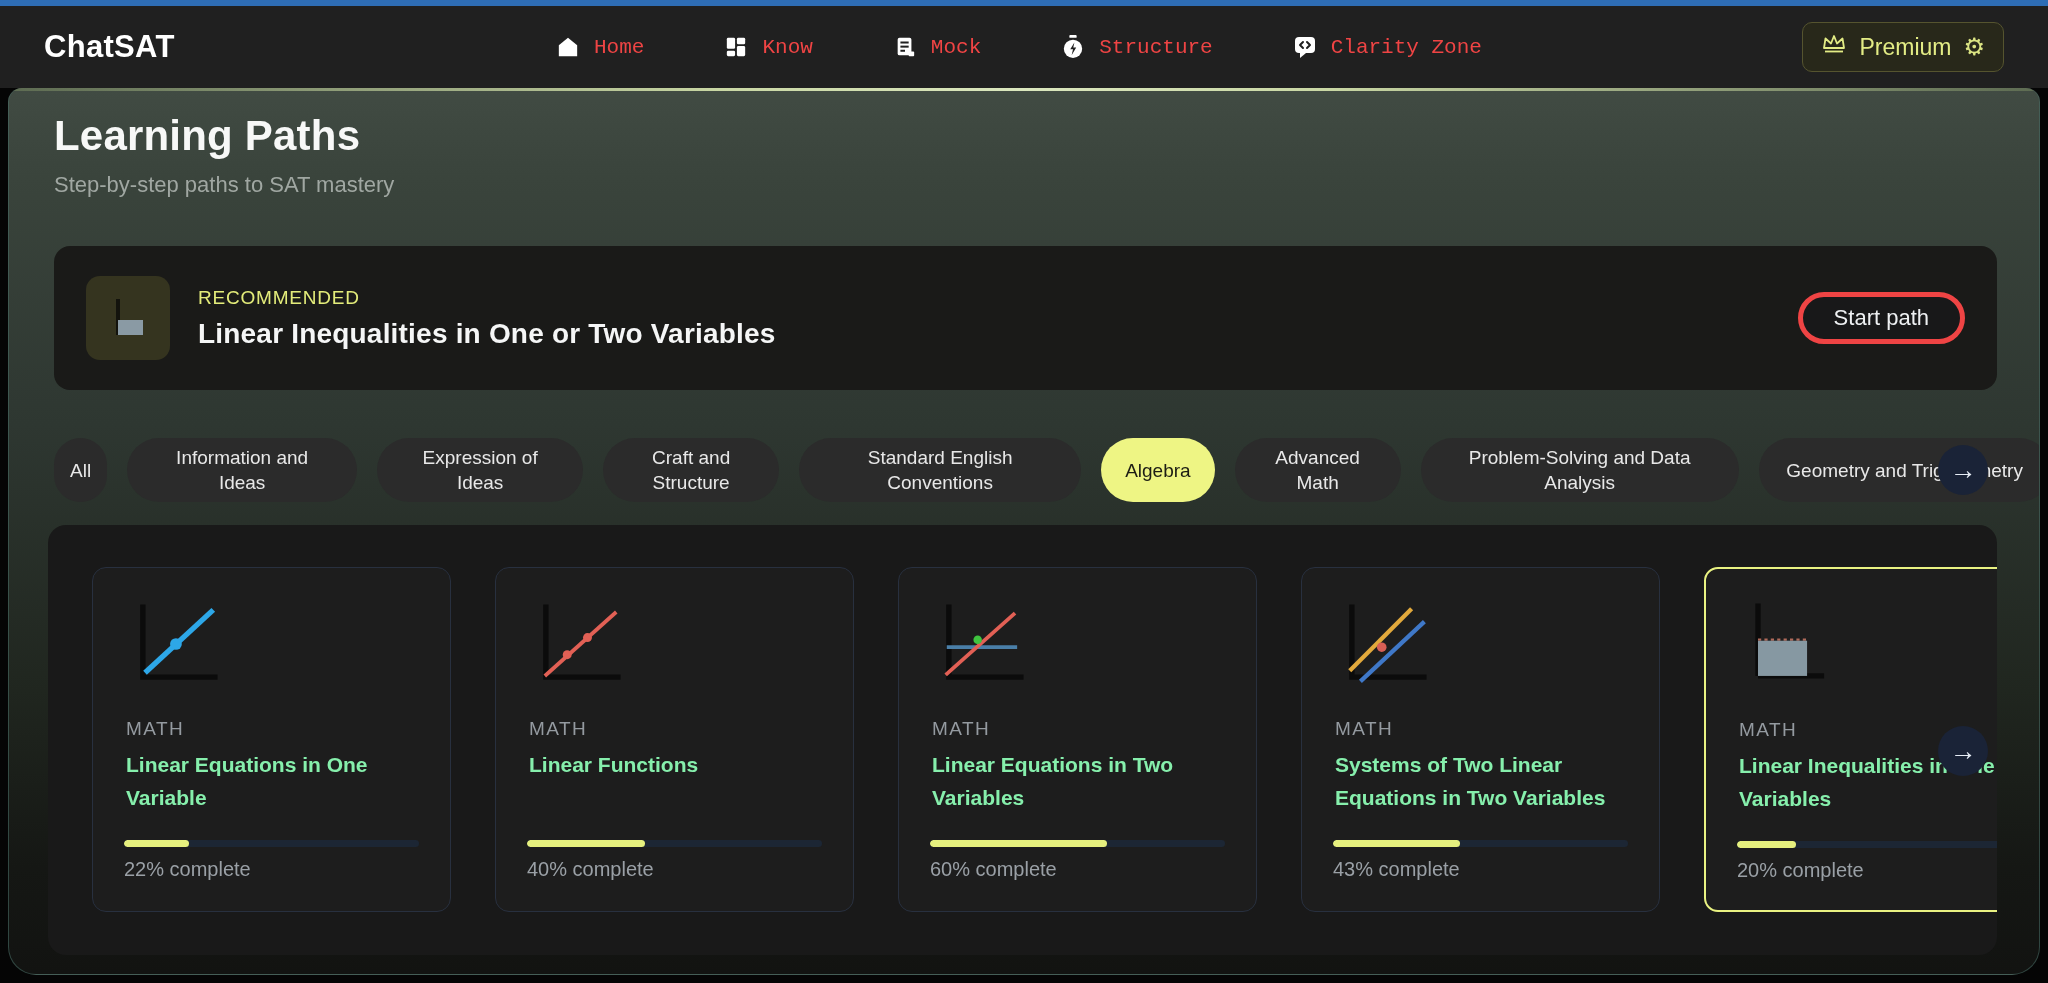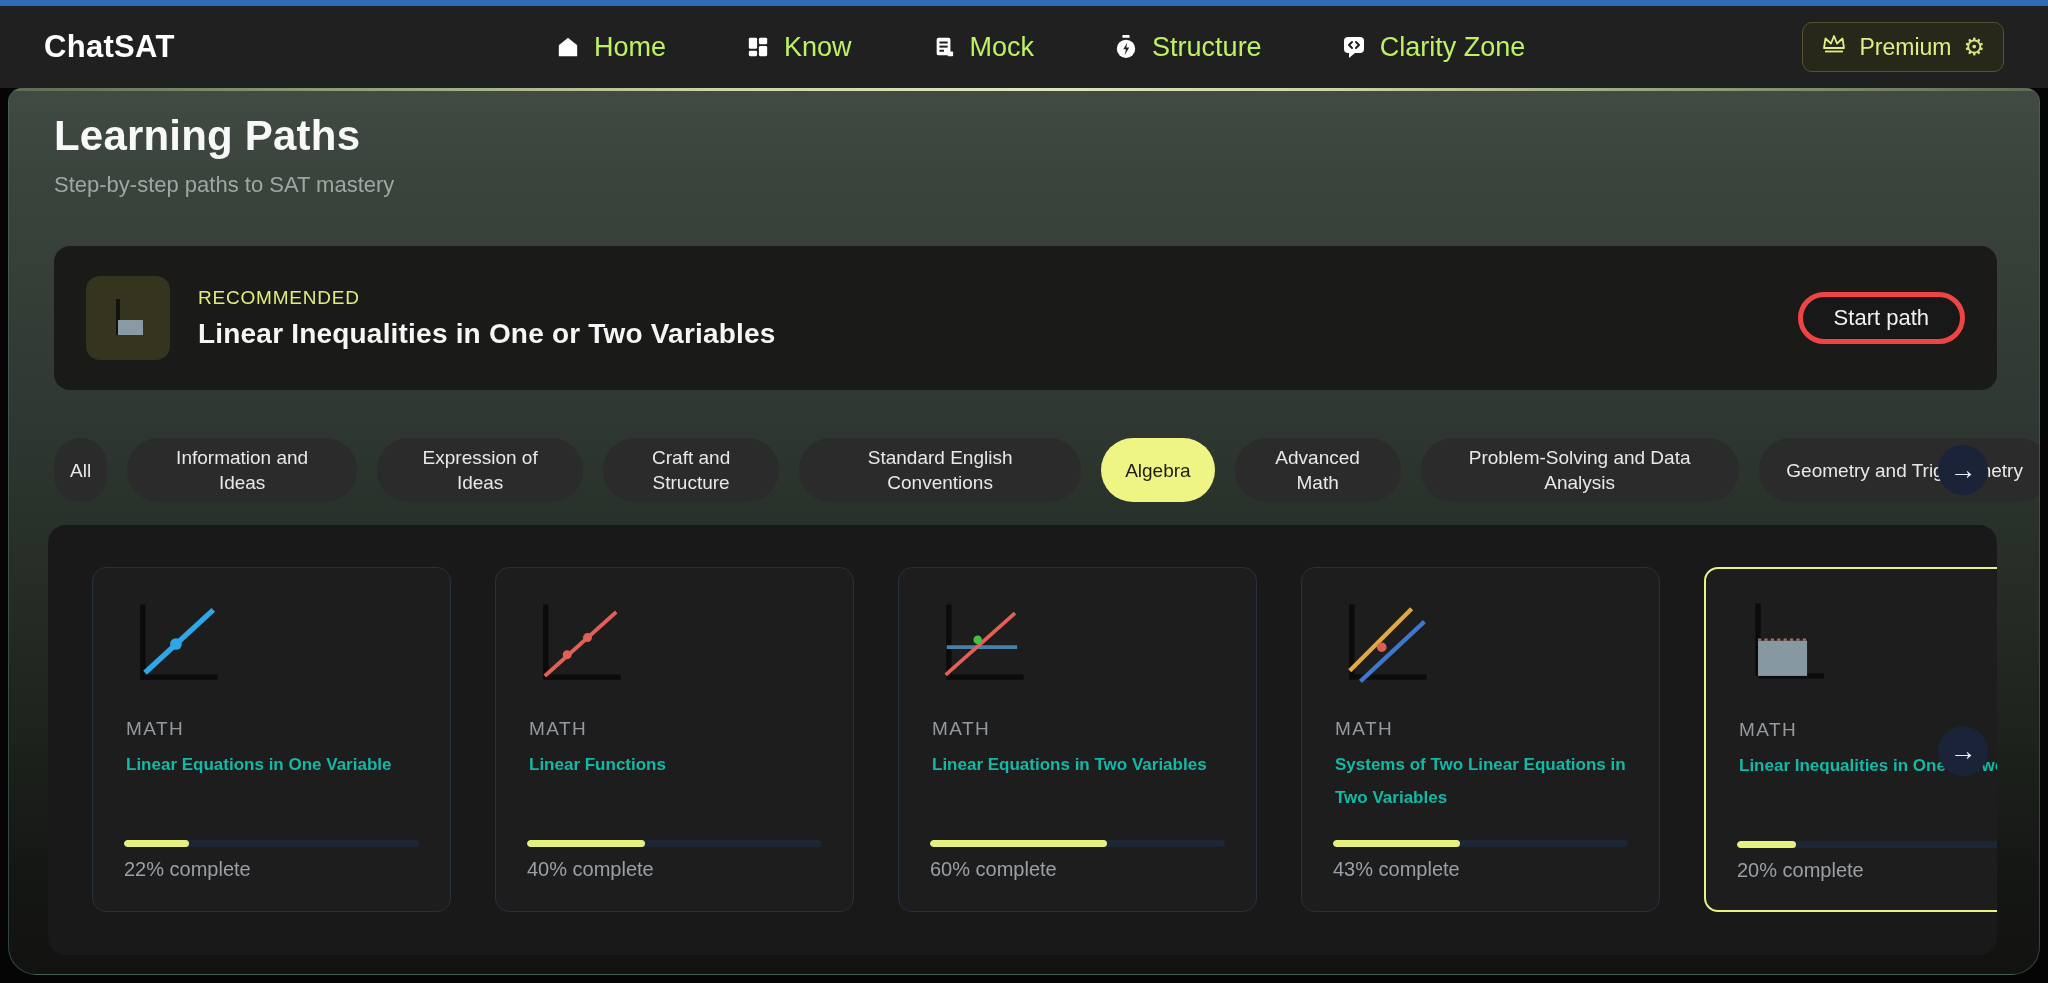--- a/index.html
+++ b/index.html
@@ -15,21 +15,21 @@
 
   
   .navbar {
     position:absolute; top:6px; left:0; width:100%; height:82px;
     background:#202020; display:flex; align-items:center; padding:4px 44px;
   }
   .brand { font-size:31px; font-weight:700; color:#ffffff; letter-spacing:.3px; }
   .nav-center { position:absolute; left:556px; top:0; height:82px; display:flex; align-items:center; gap:80px; }
   .nav-item { display:flex; align-items:center; gap:14px; cursor:pointer; }
   .nav-item .nicon { width:24px; height:24px; display:flex; align-items:center; justify-content:center; }
-  .nav-item .nlabel { font-size:27px; color:#bef264; }
+  .nav-item .nlabel { font-size:21px; color:#ef4444;font-family:Liberation Mono, monospace; }
   .premium-btn {
     margin-left:auto; height:50px; display:flex; align-items:center; gap:12px;
     padding:0 18px; border:1px solid #55542f; border-radius:10px;
     background:#28281a; color:#e3ec85; font-size:23px; cursor:pointer;
   }
   .premium-btn .gear { font-size:24px; line-height:1; color:#dbe483; }
 
   
   .container {
     position:absolute; top:88px; left:8px; width:2032px; height:887px;
@@ -95,21 +95,21 @@
   .cards-row { position:absolute; left:44px; top:42px; display:flex; gap:44px; }
   .card {
     position:relative; flex:none; width:359px; height:345px;
     background:#1d1d1d; border:1px solid #28303f; border-radius:14px; cursor:pointer;
   }
   .card--highlight { border:2px solid #e9f282; }
   .card-icon { position:absolute; left:30px; top:28px; }
   .card-cat { position:absolute; left:33px; top:150px; font-size:19px; color:#949aa0; letter-spacing:1.4px; }
   .card-title {
     position:absolute; left:33px; top:180px; width:297px;
-    font-size:17px; font-weight:700; color:#14b8a6; line-height:33px;
+    font-size:21px; font-weight:700; color:#86efac; line-height:33px;
   }
   .card--highlight .card-title { width:350px; }
   .card-bar {
     position:absolute; left:31px; right:31px; top:272px; height:7px;
     background:#1c2634; border-radius:4px; overflow:hidden;
   }
   .card-bar-fill { height:100%; background:#e6f07e; border-radius:4px; }
   .card-pct { position:absolute; left:31px; top:290px; font-size:20px; color:#9aa0a6; }
 </style>
 </head>

